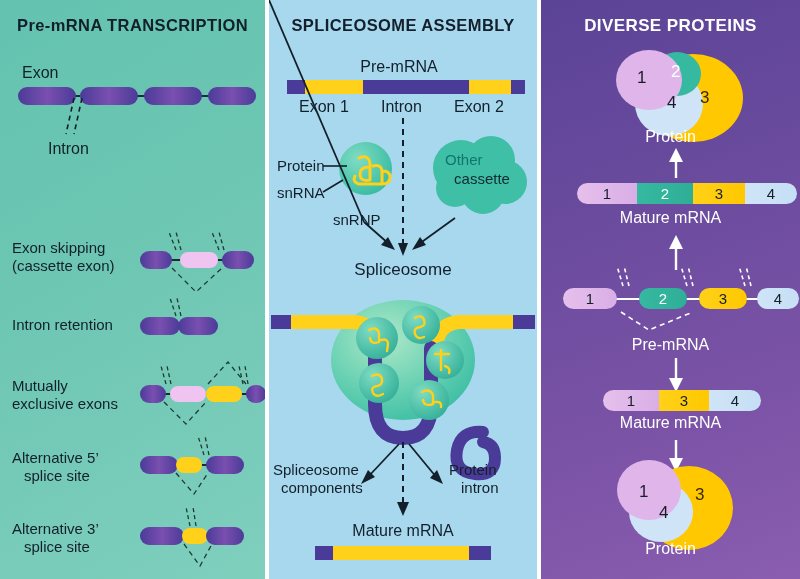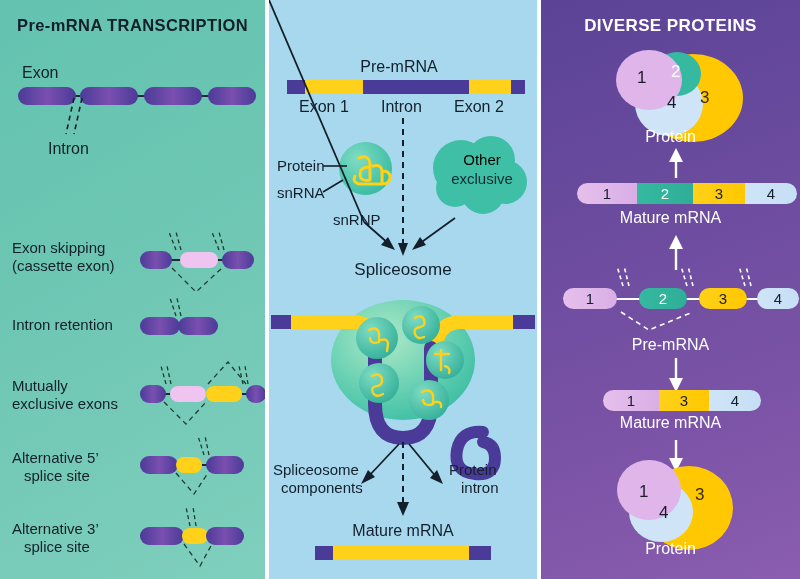--- a/index.html
+++ b/index.html
@@ -139,20 +139,21 @@
       <div class="exonbar" style="left:206px;top:527px;width:38px;"></div>
       <svg class="ov" width="265" height="579">
         <path d="M190,526 L186,507" stroke="#1d3b33" stroke-width="1.3" fill="none" stroke-dasharray="4,3"></path>
         <path d="M196,526 L193,507" stroke="#1d3b33" stroke-width="1.3" fill="none" stroke-dasharray="4,3"></path>
         <path d="M184,544 L200,566 L212,544" stroke="#1d3b33" stroke-width="1.3" fill="none" stroke-dasharray="5,4"></path>
       </svg>
     </div>
   </div>
 
   <div class="panel p2">
+    <div class="ptitle" style="top:16px;font-size:16.5px;">SPLICEOSOME ASSEMBLY</div>
 
     <div class="lbl" style="left:0;top:58px;width:260px;text-align:center;font-size:16px;">Pre-mRNA</div>
 
     <div>
       <div class="seg segP" style="left:18px;top:80px;width:18px;"></div>
       <div class="seg segY" style="left:36px;top:80px;width:58px;"></div>
       <div class="seg segP" style="left:94px;top:80px;width:106px;"></div>
       <div class="seg segY" style="left:200px;top:80px;width:42px;"></div>
       <div class="seg segP" style="left:242px;top:80px;width:14px;"></div>
     </div>
@@ -177,22 +178,22 @@
 
     <svg class="ov" width="268" height="579">
       <g fill="#3fbfa5">
         <circle cx="192" cy="168" r="28"></circle>
         <circle cx="222" cy="160" r="24"></circle>
         <circle cx="236" cy="182" r="22"></circle>
         <circle cx="214" cy="192" r="22"></circle>
         <circle cx="186" cy="188" r="19"></circle>
       </g>
     </svg>
-    <div class="lbl" style="left:176px;top:152px;width:74px;text-align:center;font-size:15px;color:#000000;">Other</div>
-    <div class="lbl" style="left:166px;top:171px;width:94px;text-align:center;font-size:15px;color:#0e2b33;">exclusive</div>
+    <div class="lbl" style="left:176px;top:152px;width:74px;font-size:15px;color:#0f766e;">Other</div>
+    <div class="lbl" style="left:166px;top:171px;width:94px;text-align:center;font-size:15px;color:#0e2b33;">cassette</div>
 
     <svg class="ov" width="268" height="579">
       <line x1="134" y1="118" x2="134" y2="248" stroke="#13202b" stroke-width="2" stroke-dasharray="6,5"></line>
       <polygon points="134,256 129,243 139,243" fill="#13202b"></polygon>
       <line x1="95" y1="222" x2="120,244" stroke="#13202b" stroke-width="1.8"></line>
       <line x1="95" y1="222" x2="120" y2="244" stroke="#13202b" stroke-width="1.8"></line>
       <polygon points="126,250 112,245 119,237" fill="#13202b"></polygon>
       <line x1="186" y1="218" x2="150" y2="244" stroke="#13202b" stroke-width="1.8"></line>
       <polygon points="143,250 151,237 157,245" fill="#13202b"></polygon>
     </svg>

